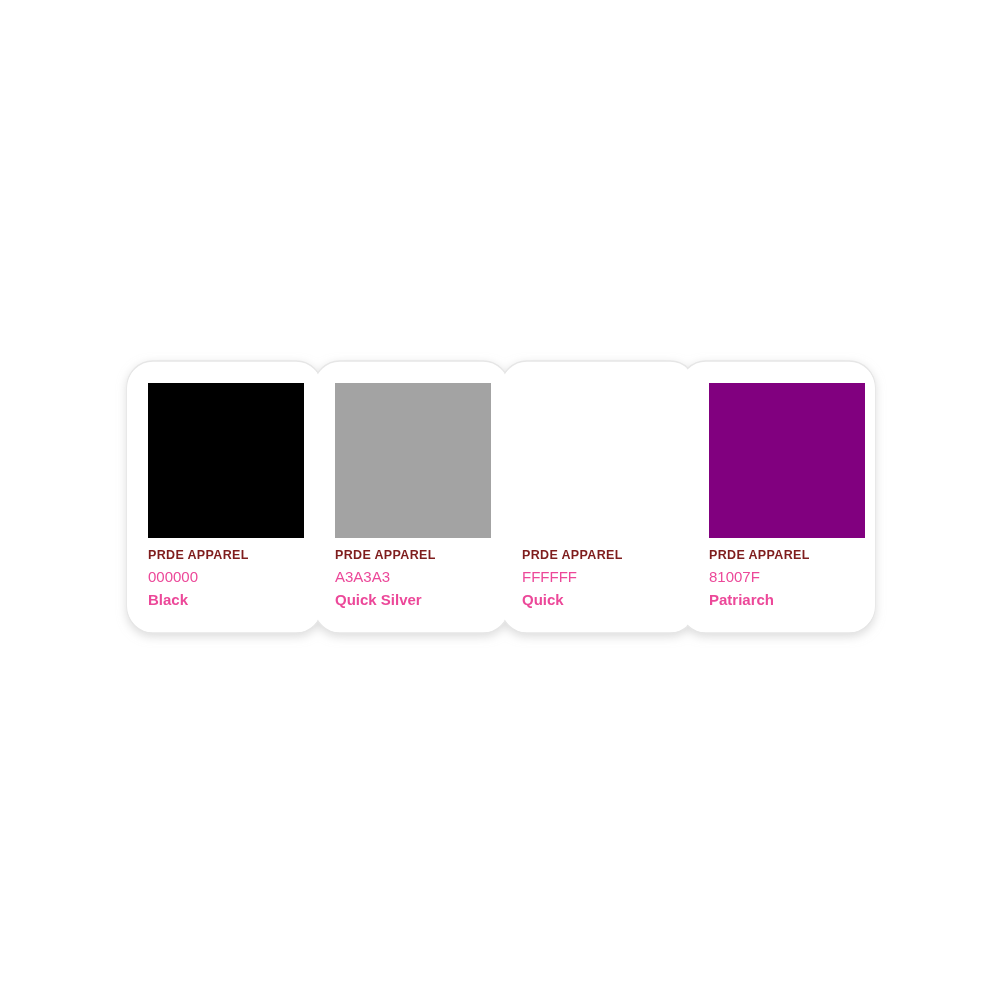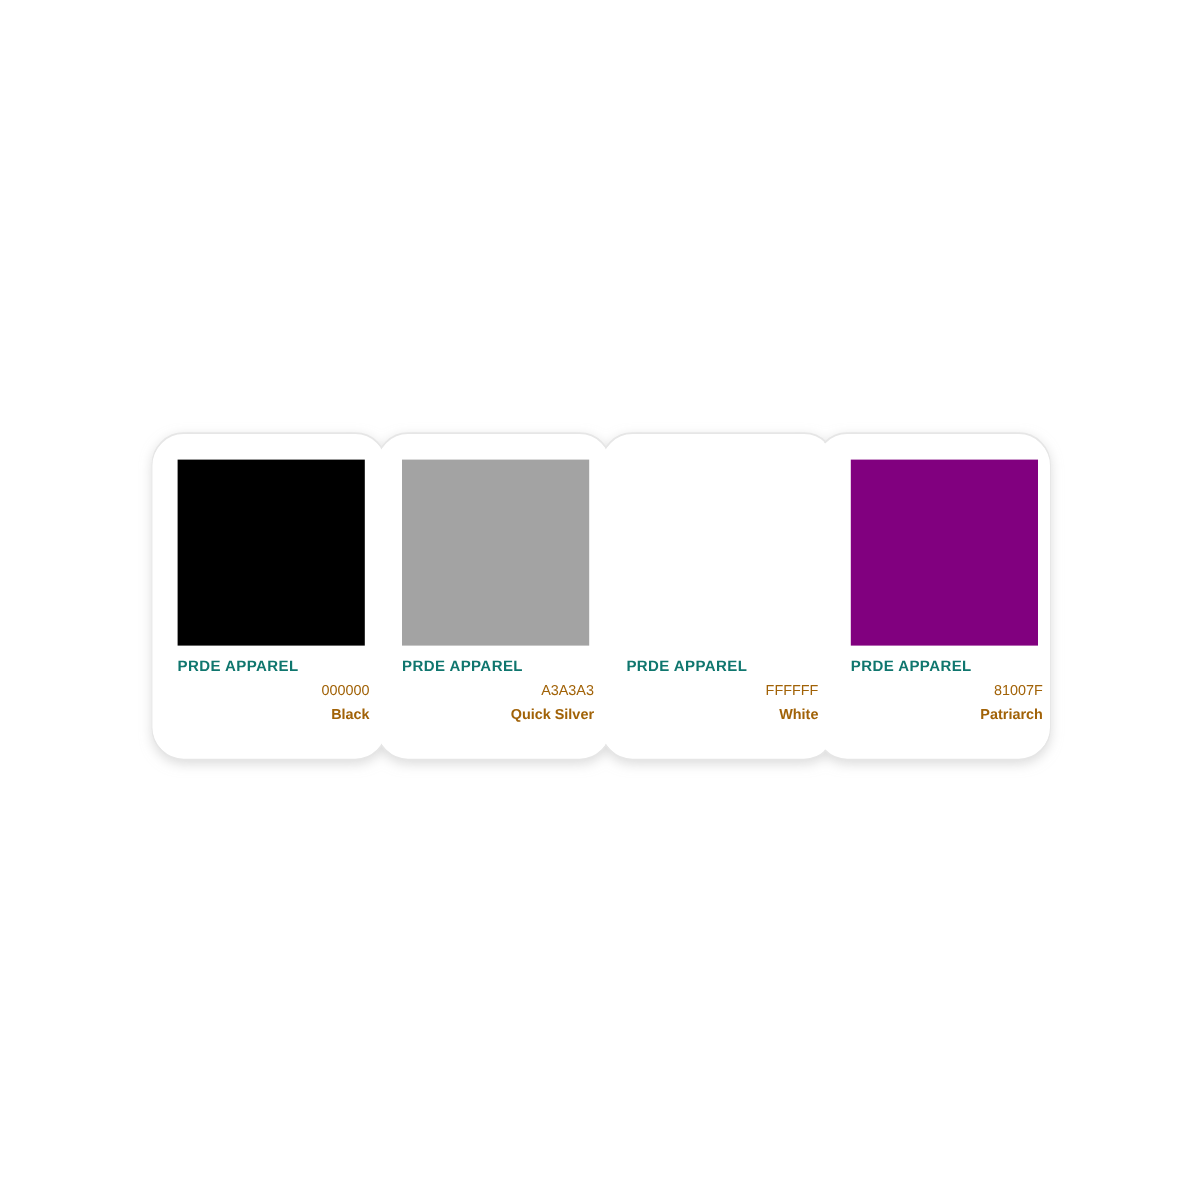--- a/index.html
+++ b/index.html
@@ -72,35 +72,34 @@
     position: absolute;
     left: 21px;
     top: 188px;
     width: 160px;
   }
 
   .brand-line {
     font-size: 12.5px;
     font-weight: bold;
     letter-spacing: 0.35px;
-    color: #0f766e;
+    color: #7f1d1d;
     line-height: 1.0;
     margin: 0 0 7px 0;
     white-space: nowrap;
   }
 
   .hex-line,
   .name-line {
-    font-size: 12px;
+    font-size: 15px;
     font-weight: normal;
-    color: #a16207;
+    color: #ec4899;
     line-height: 1.0;
     margin: 0 0 8px 0;
     white-space: nowrap;
-    text-align: right;
   }
   .name-line { margin-bottom: 0; font-weight: bold; }
 </style>
 </head>
 <body>
 
 <div id="stage" style="background: rgb(255, 255, 255);">
 
   <div id="sticker-sheet">
 
@@ -147,21 +146,21 @@
           <p class="hex-line">A3A3A3</p>
           <p class="name-line">Quick Silver</p>
         </div>
       </div>
 
       <div class="swatch-card">
         <div class="swatch-chip" style="background:#FFFFFF"></div>
         <div class="swatch-meta">
           <p class="brand-line">PRDE APPAREL</p>
           <p class="hex-line">FFFFFF</p>
-          <p class="name-line">White</p>
+          <p class="name-line">Quick</p>
         </div>
       </div>
 
       <div class="swatch-card">
         <div class="swatch-chip" style="background:#81007F"></div>
         <div class="swatch-meta">
           <p class="brand-line">PRDE APPAREL</p>
           <p class="hex-line">81007F</p>
           <p class="name-line">Patriarch</p>
         </div>

